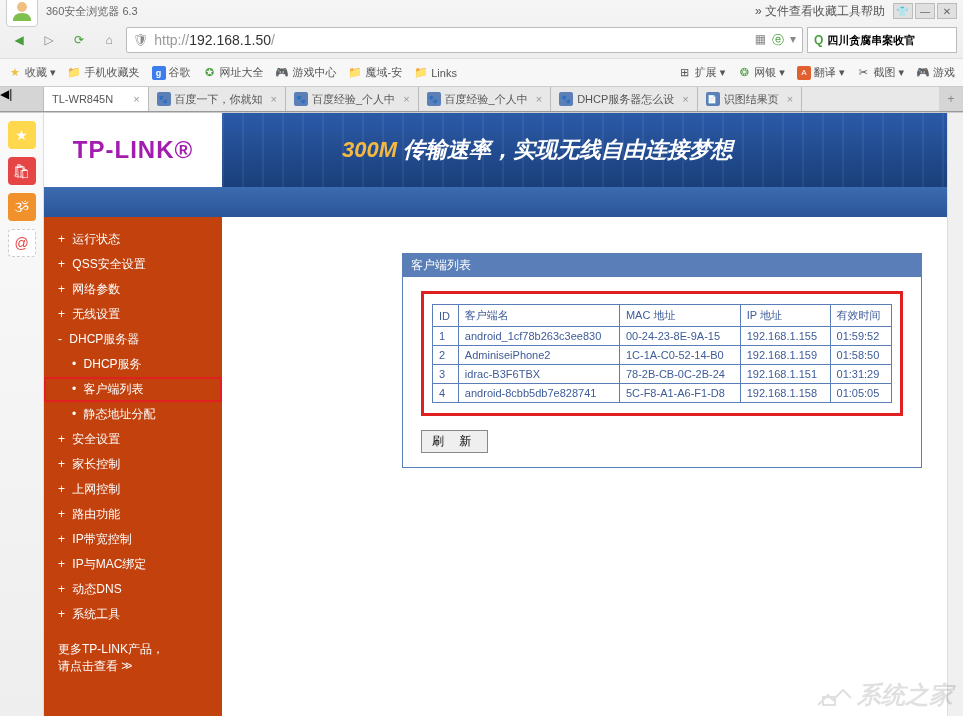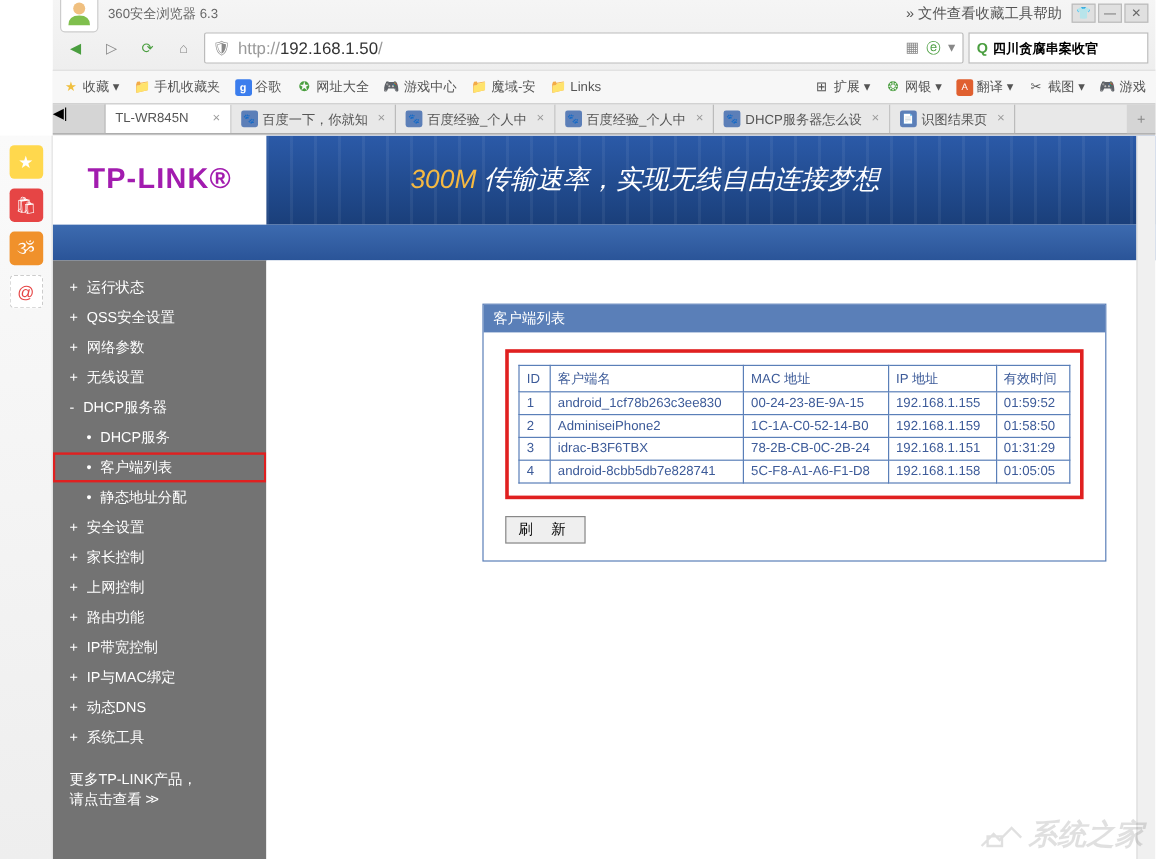--- a/index.html
+++ b/index.html
@@ -1,19 +1,19 @@
 <!DOCTYPE html>
 <html><head>
 <meta charset="utf-8">
 <style>
 * { margin: 0; padding: 0; box-sizing: border-box; font-family: "Microsoft YaHei", Arial, sans-serif; }
 body { width: 963px; height: 716px; background: #fff; overflow: hidden; font-size: 12px; }
 
 
-.browser-top { background: linear-gradient(#f5f5f5, #e8e8e8); border-bottom: 1px solid #ccc; margin-left: 44px; }
+.browser-top { background: linear-gradient(#f5f5f5, #e8e8e8); border-bottom: 1px solid #ccc; }
 .title-row { height: 22px; display: flex; align-items: center; padding: 0 6px; }
 .avatar { width: 32px; height: 32px; border-radius: 4px; background: #fff; border: 1px solid #ccc; margin-right: 8px; display: flex; align-items: center; justify-content: center; }
 .avatar svg { width: 24px; height: 24px; }
 .title-text { color: #666; font-size: 11px; flex: 1; }
 .top-menu { display: flex; color: #555; margin-right: 8px; }
 .top-menu span { cursor: pointer; }
 .win-controls { display: flex; gap: 2px; }
 .win-controls div { width: 20px; height: 16px; background: #e0e0e0; border: 1px solid #bbb; display: flex; align-items: center; justify-content: center; font-size: 10px; color: #666; cursor: pointer; }
 
 .nav-row { height: 36px; display: flex; align-items: center; padding: 0 6px; gap: 4px; }
@@ -52,26 +52,26 @@
 .pin.orange { background: #f0912b; color: #fff; }
 .pin.at { background: #fff; border: 1px dashed #ccc; color: #e64545; }
 
 
 .page { flex: 1; background: #fff; overflow: hidden; position: relative; }
 .tp-header { height: 74px; display: flex; background: #fff; }
 .tp-logo-area { width: 178px; display: flex; align-items: center; justify-content: center; background: #fff; }
 .tp-logo { font-family: Arial; font-size: 24px; font-weight: 900; color: #a21caf; letter-spacing: 1px; }
 .tp-banner { flex: 1; background: linear-gradient(#2b5aa8, #1a3f7a); display: flex; align-items: center; padding-left: 120px; position: relative; overflow: hidden; }
 .tp-banner::before { content: ""; position: absolute; left: 0; top: 0; bottom: 0; width: 100%; background: repeating-linear-gradient(90deg, rgba(255,255,255,0.06) 0 2px, transparent 2px 20px); }
-.tp-banner-text { position: relative; font-size: 22px; font-style: italic; font-weight: normal; color: #fff; }
+.tp-banner-text { position: relative; font-size: 22px; font-style: italic; font-weight: bold; color: #fff; }
 .tp-banner-text .m300 { color: #f5b942; margin-right: 6px; }
 .tp-hr { height: 30px; background: linear-gradient(#3d6bb0, #2a5498); }
 
 .tp-body { display: flex; height: calc(100% - 74px - 30px); }
-.tp-sidebar { width: 178px; background: #737373; color: #fff; padding: 10px 0; font-size: 12px; overflow-y: auto; }
+.tp-sidebar { width: 178px; background: #c2410c; color: #fff; padding: 10px 0; font-size: 12px; overflow-y: auto; }
 .tp-menu { list-style: none; }
 .tp-menu li { padding: 4px 14px; cursor: pointer; white-space: nowrap; }
 .tp-menu li.sub { padding-left: 28px; }
 .tp-menu li .bullet { color: #fff; margin-right: 4px; }
 .tp-menu li.active { border: 2px solid #e02020; padding: 2px 12px 2px 26px; }
 .tp-more { padding: 14px; font-size: 12px; }
 .tp-more .arrows { letter-spacing: -3px; }
 
 .tp-content { flex: 1; padding: 36px 16px 16px 180px; background: #fff; position: relative; }
 .panel { border: 1px solid #5a7fb8; width: 520px; }

